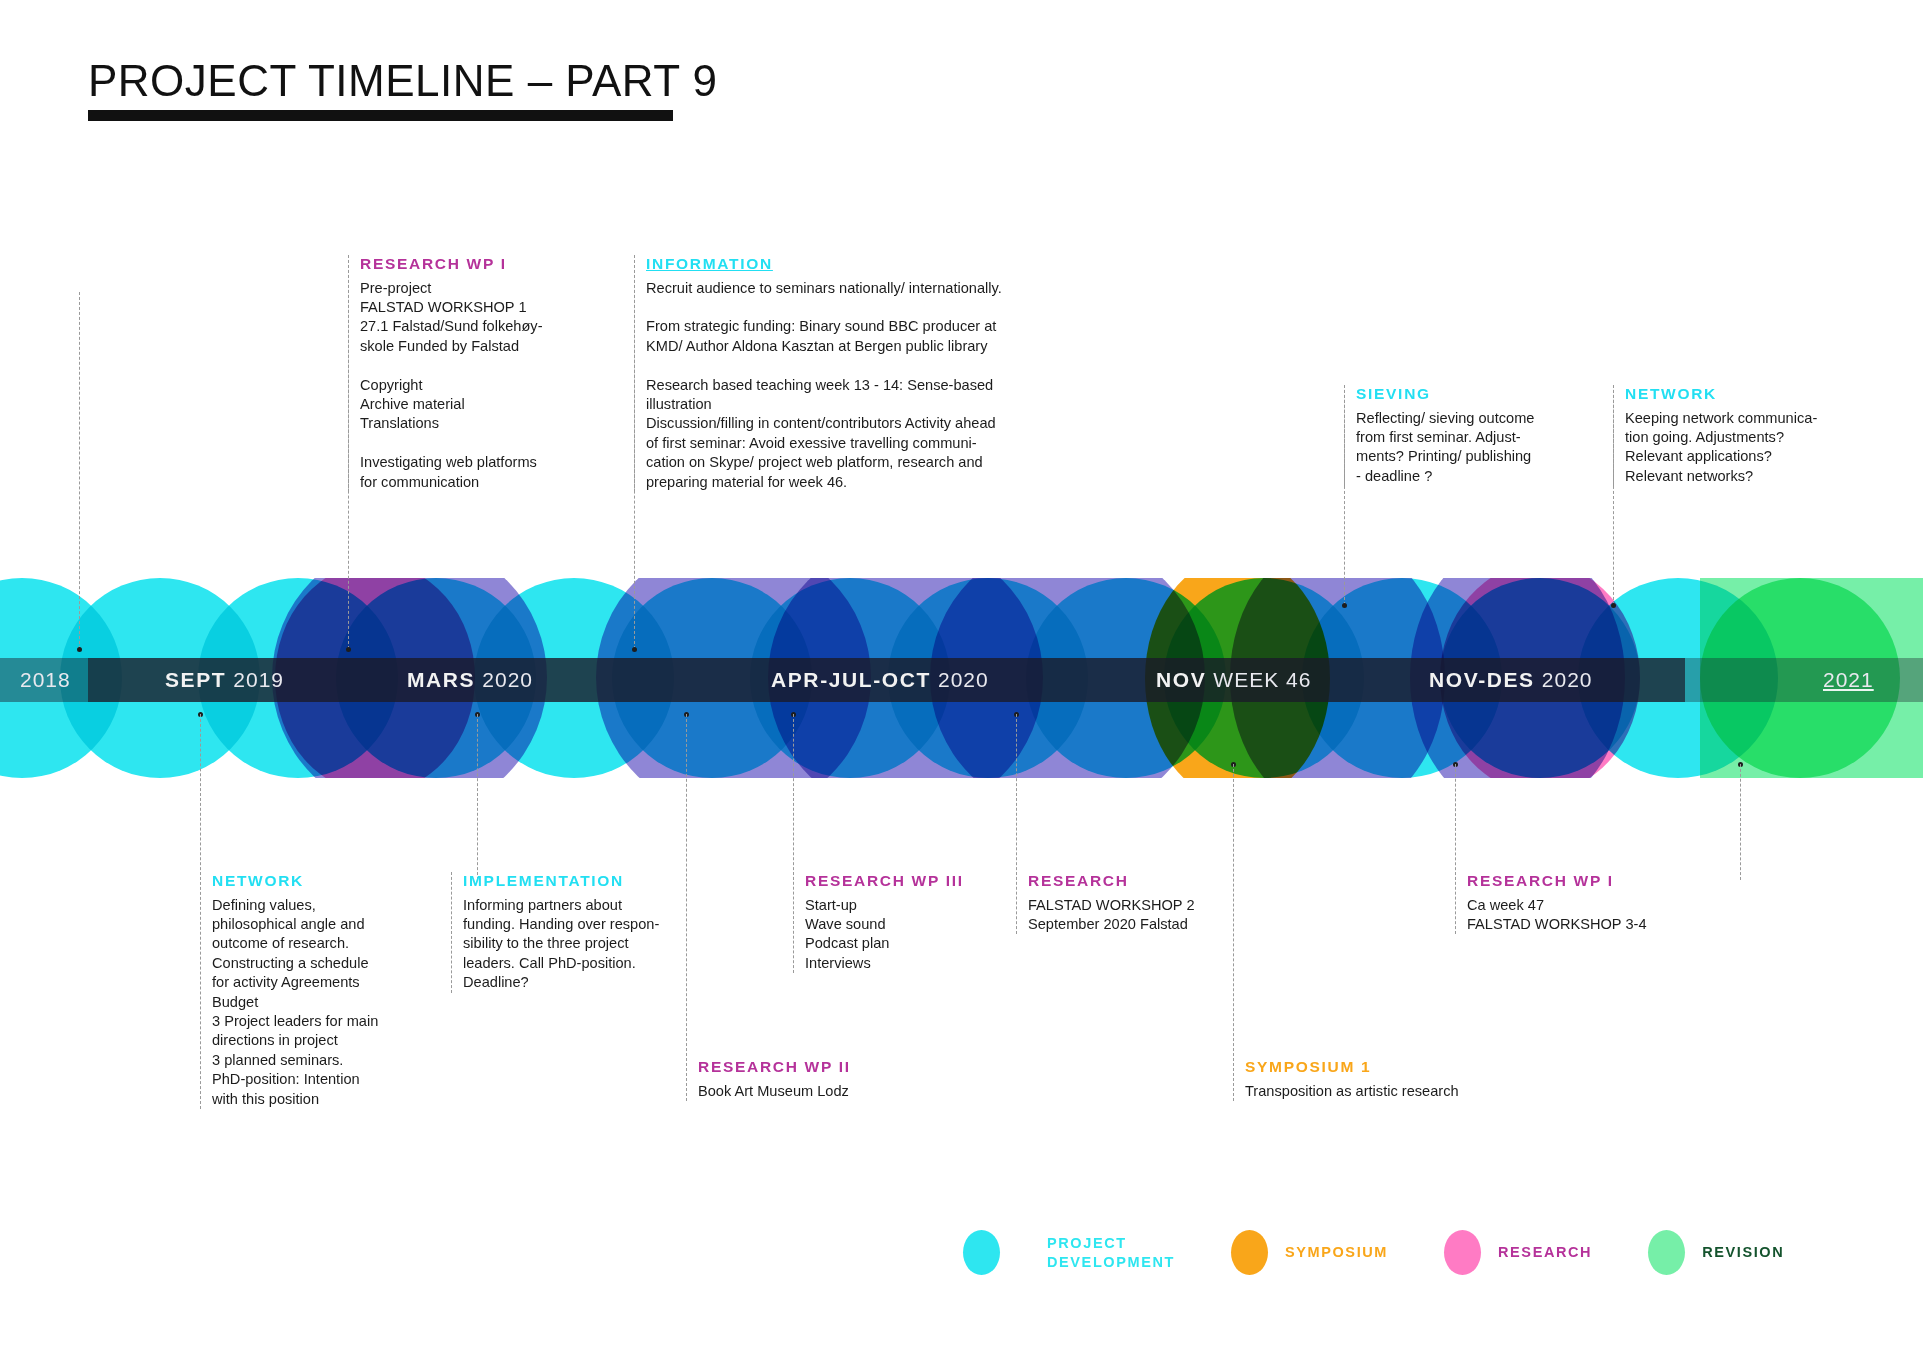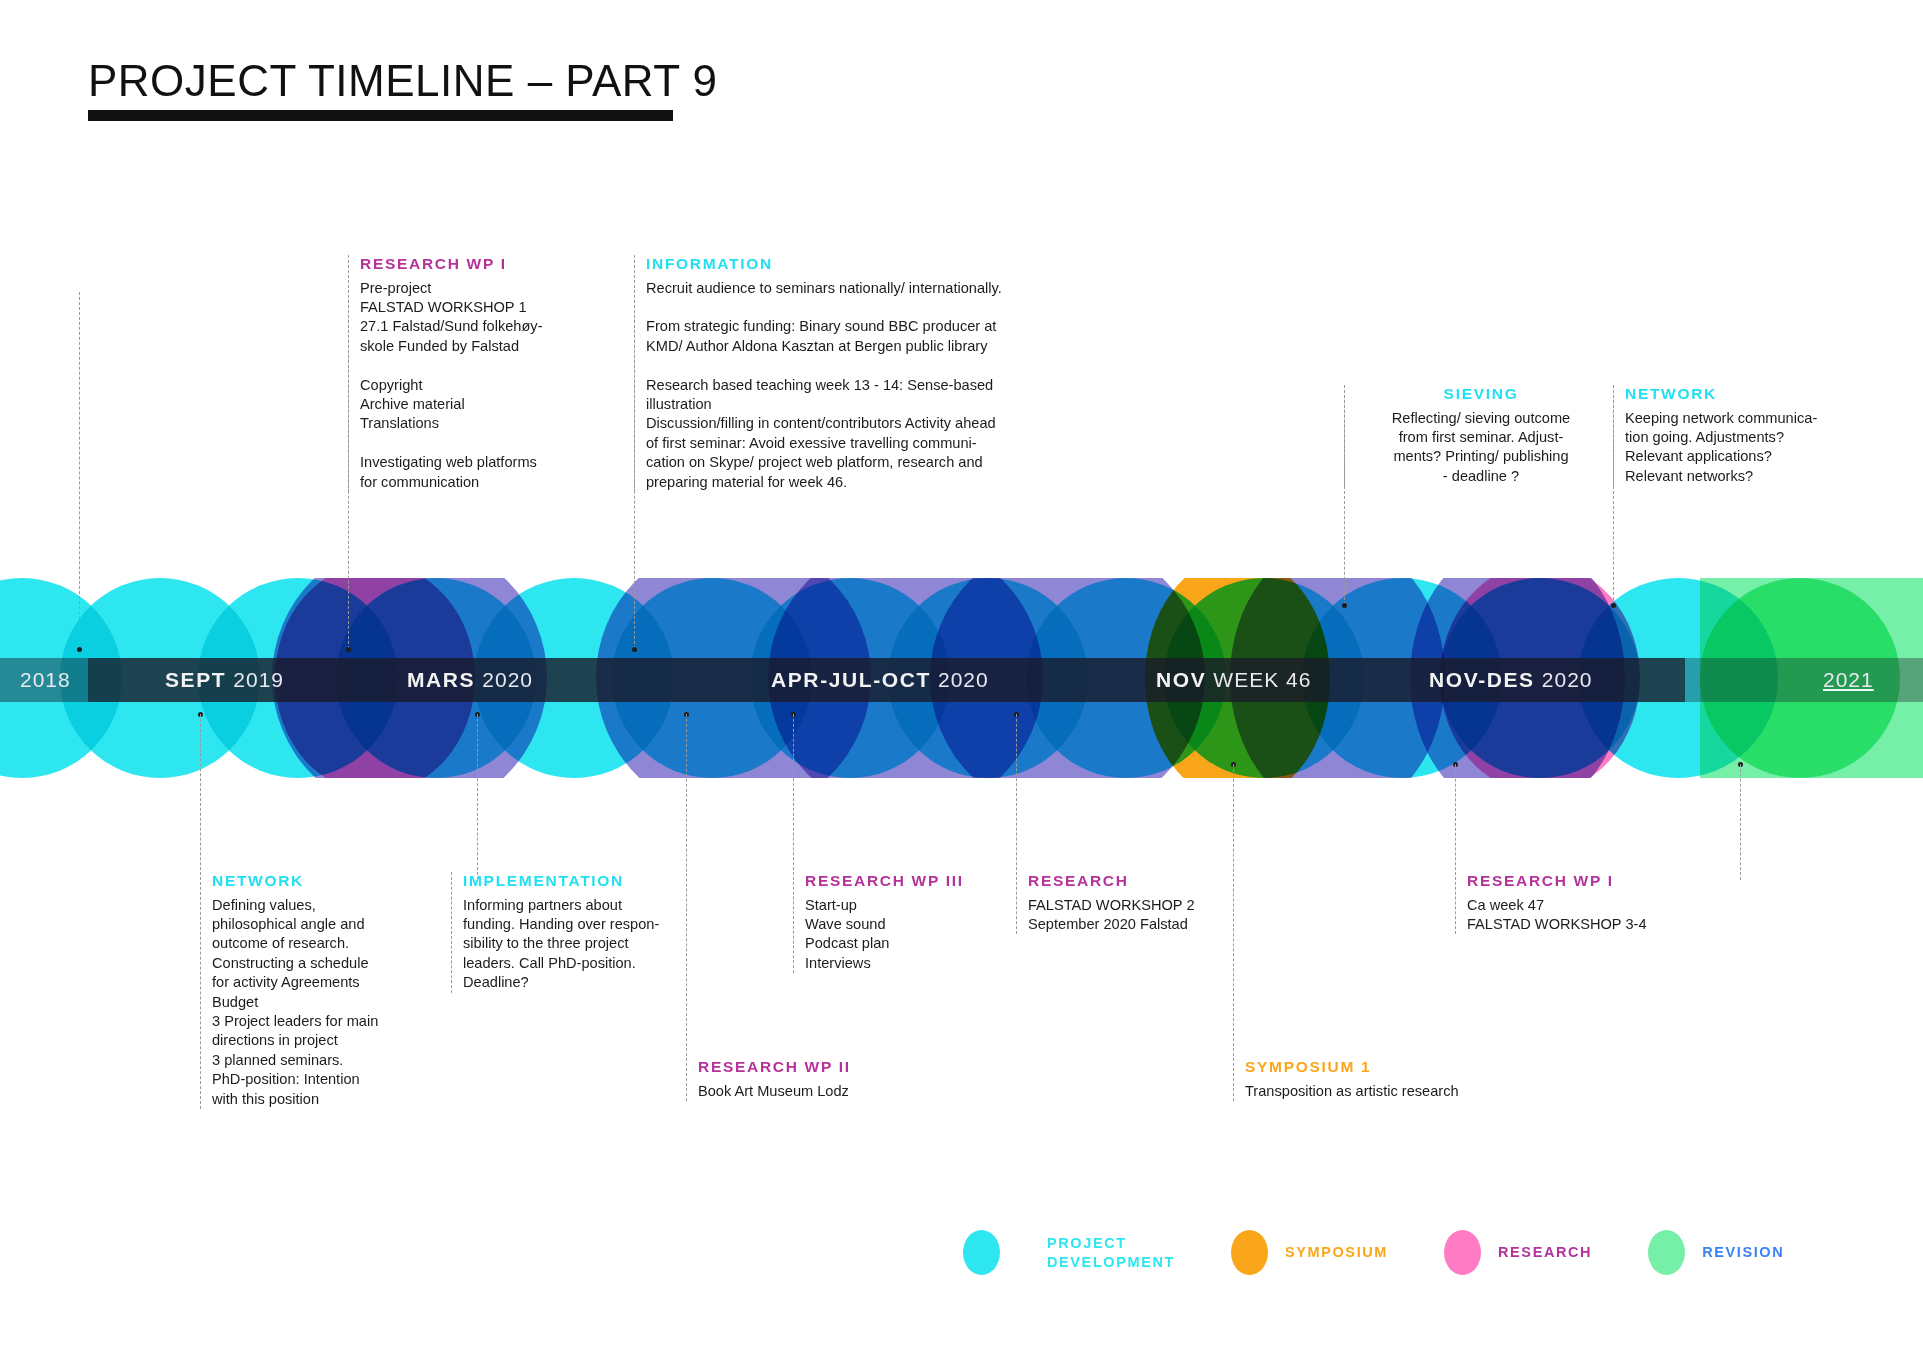--- a/index.html
+++ b/index.html
@@ -187,35 +187,35 @@
 
 Copyright
 Archive material
 Translations
 
 Investigating web platforms
 for communication</div>
   </div>
 
   <div class="ann above" style="left:634px;top:255px;width:400px;">
-    <div class="head" style="color:#22dff2;">INFORMATION</div>
+    <div class="head" style="color:#22dff2;text-decoration:underline;">INFORMATION</div>
     <div class="body">Recruit audience to seminars nationally/ internationally.
 
 From strategic funding: Binary sound BBC producer at
 KMD/ Author Aldona Kasztan at Bergen public library
 
 Research based teaching week 13 - 14: Sense-based
 illustration
 Discussion/filling in content/contributors Activity ahead
 of first seminar: Avoid exessive travelling communi-
 cation on Skype/ project web platform, research and
 preparing material for week 46.</div>
   </div>
 
-  <div class="ann above" style="left:1344px;top:385px;width:250px;text-align:center;">
+  <div class="ann above" style="left:1344px;top:385px;width:250px;">
     <div class="head" style="color:#22dff2;">SIEVING</div>
     <div class="body">Reflecting/ sieving outcome
 from first seminar. Adjust-
 ments? Printing/ publishing
 - deadline ?</div>
   </div>
 
   <div class="ann above" style="left:1613px;top:385px;width:260px;">
     <div class="head" style="color:#22dff2;">NETWORK</div>
     <div class="body">Keeping network communica-
@@ -312,17 +312,17 @@
     <div class="lg-item">
       <span class="lg-dot" style="background:#f9a61a;"></span>
       <span class="lg-txt" style="color:#f9a61a;">SYMPOSIUM</span>
     </div>
     <div class="lg-item">
       <span class="lg-dot" style="background:#ff7bc4;"></span>
       <span class="lg-txt" style="color:#b5329a;">RESEARCH</span>
     </div>
     <div class="lg-item">
       <span class="lg-dot" style="background:#76efa8;"></span>
-      <span class="lg-txt" style="color:#3b82f6;">REVISION</span>
+      <span class="lg-txt" style="color:#14532d;">REVISION</span>
     </div>
   </div>
 
 </div>
 
 </body></html>

